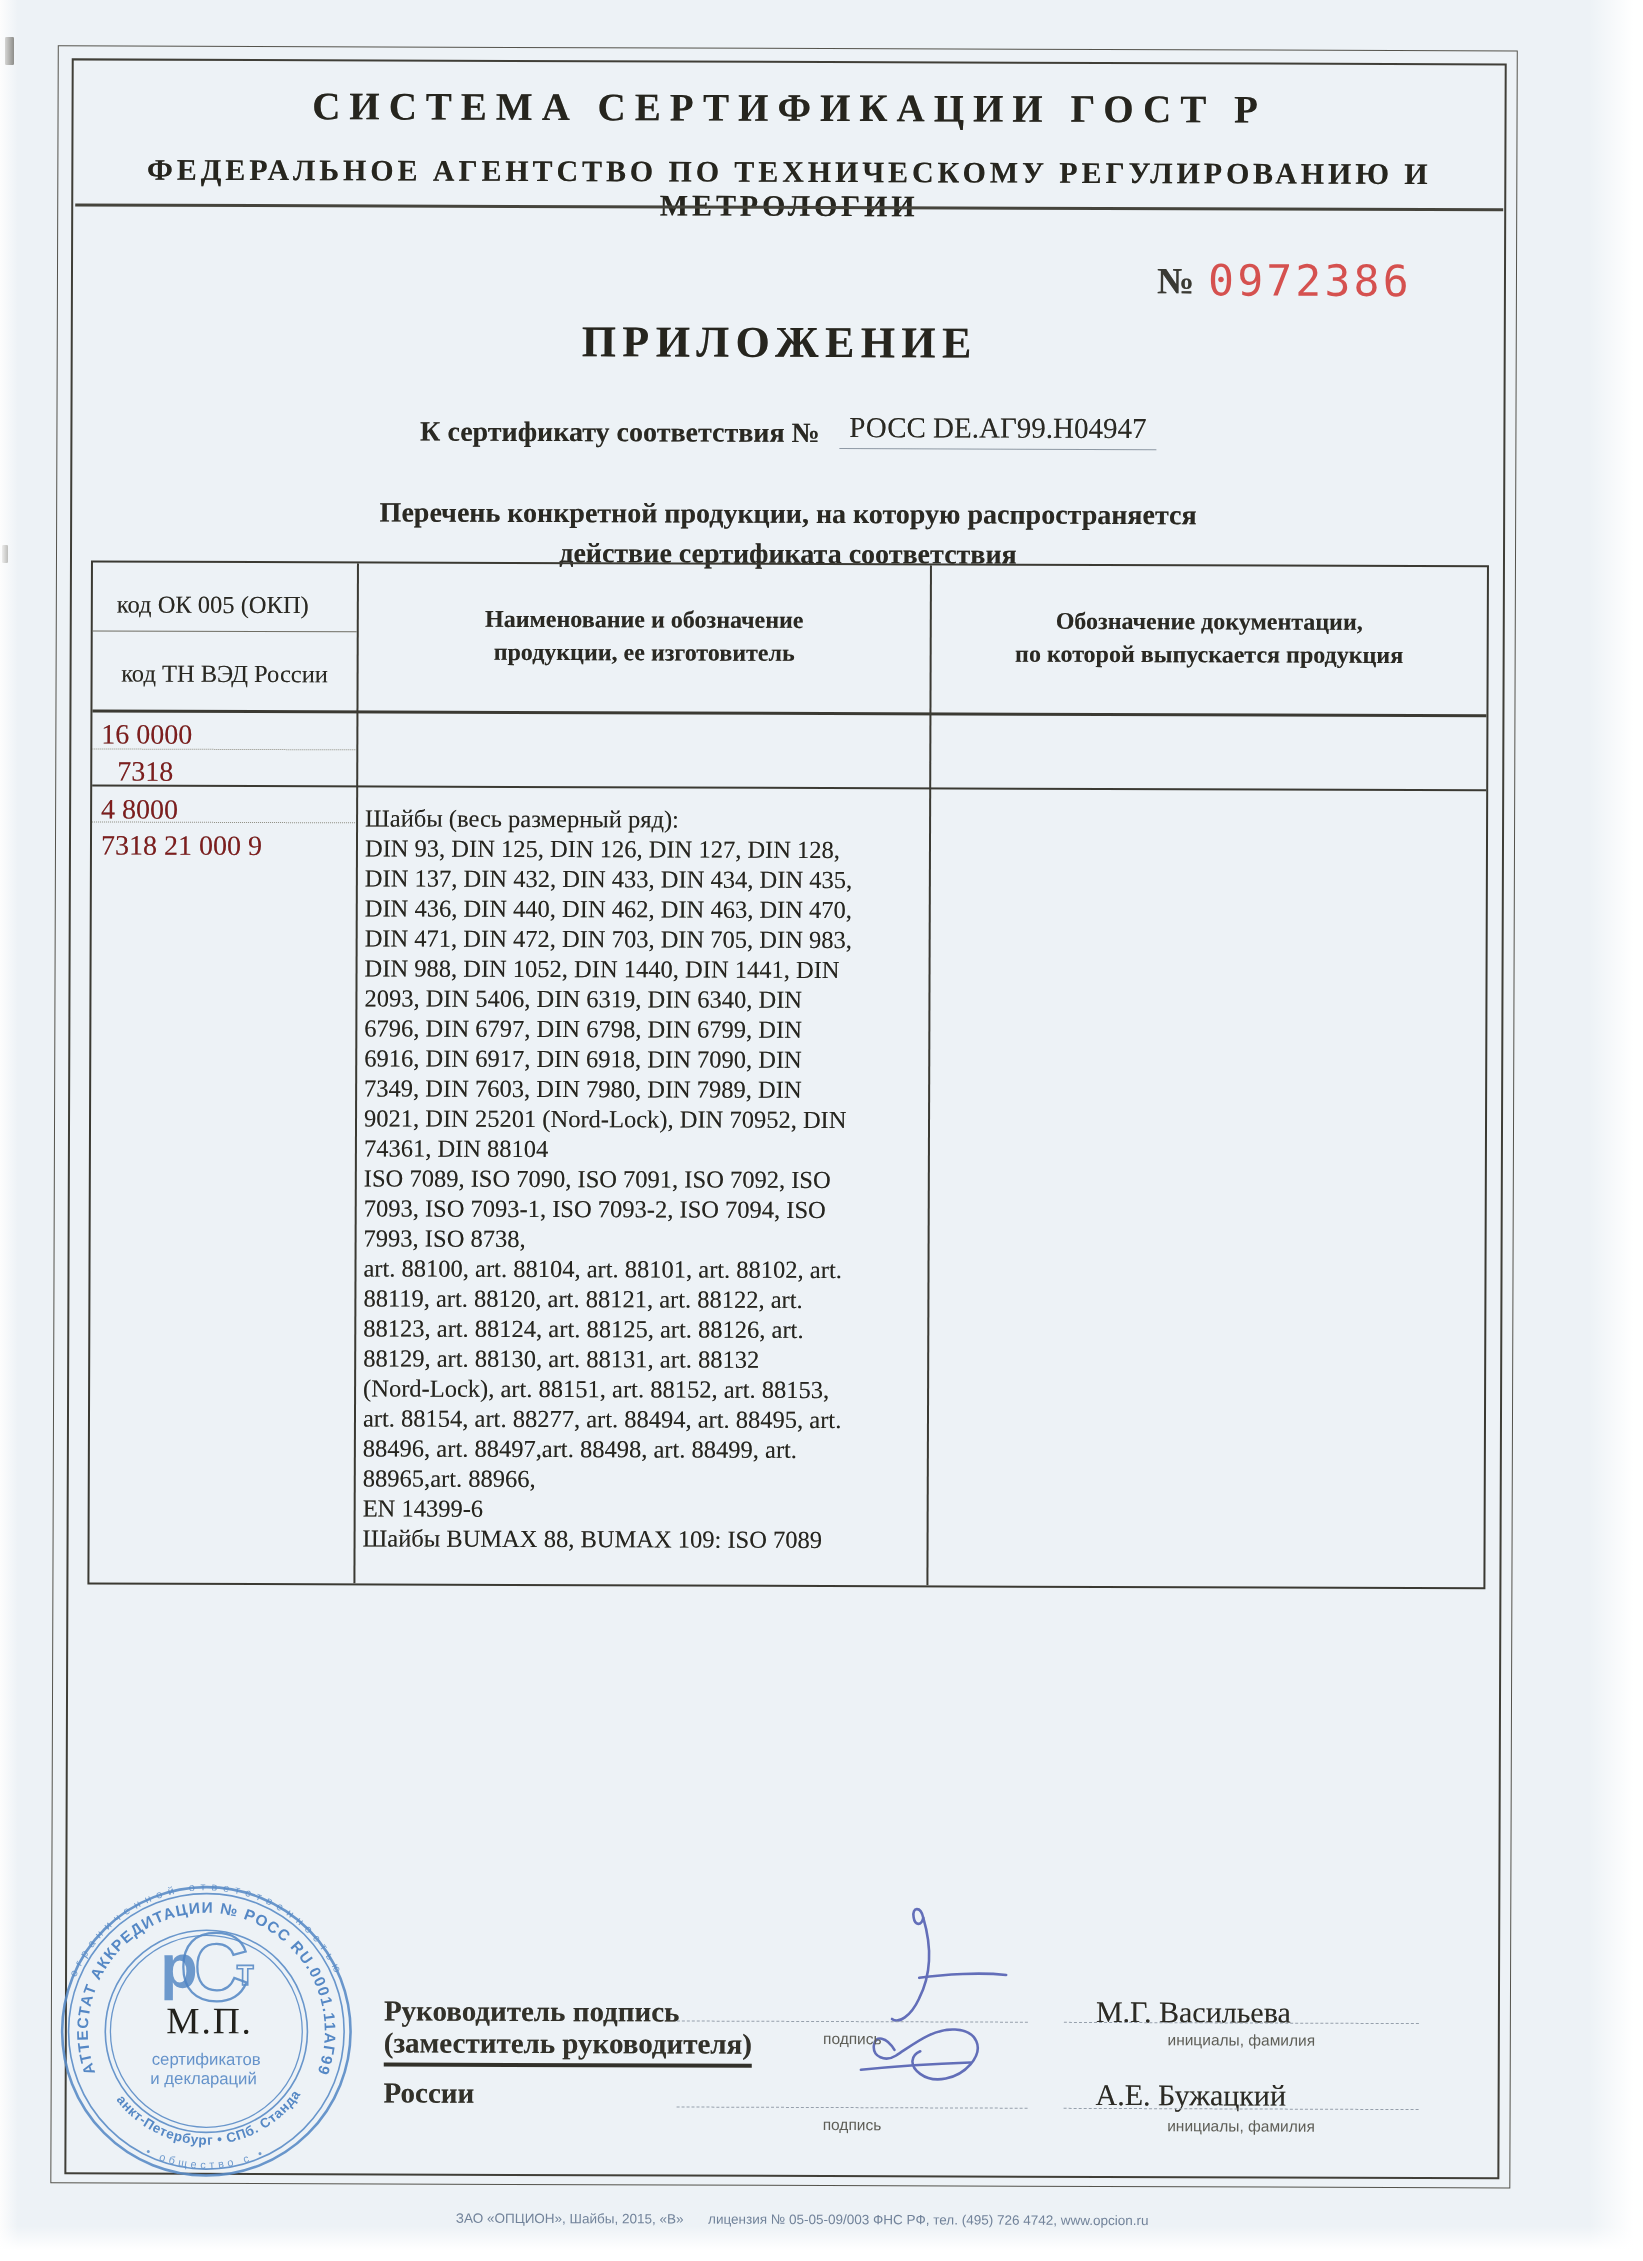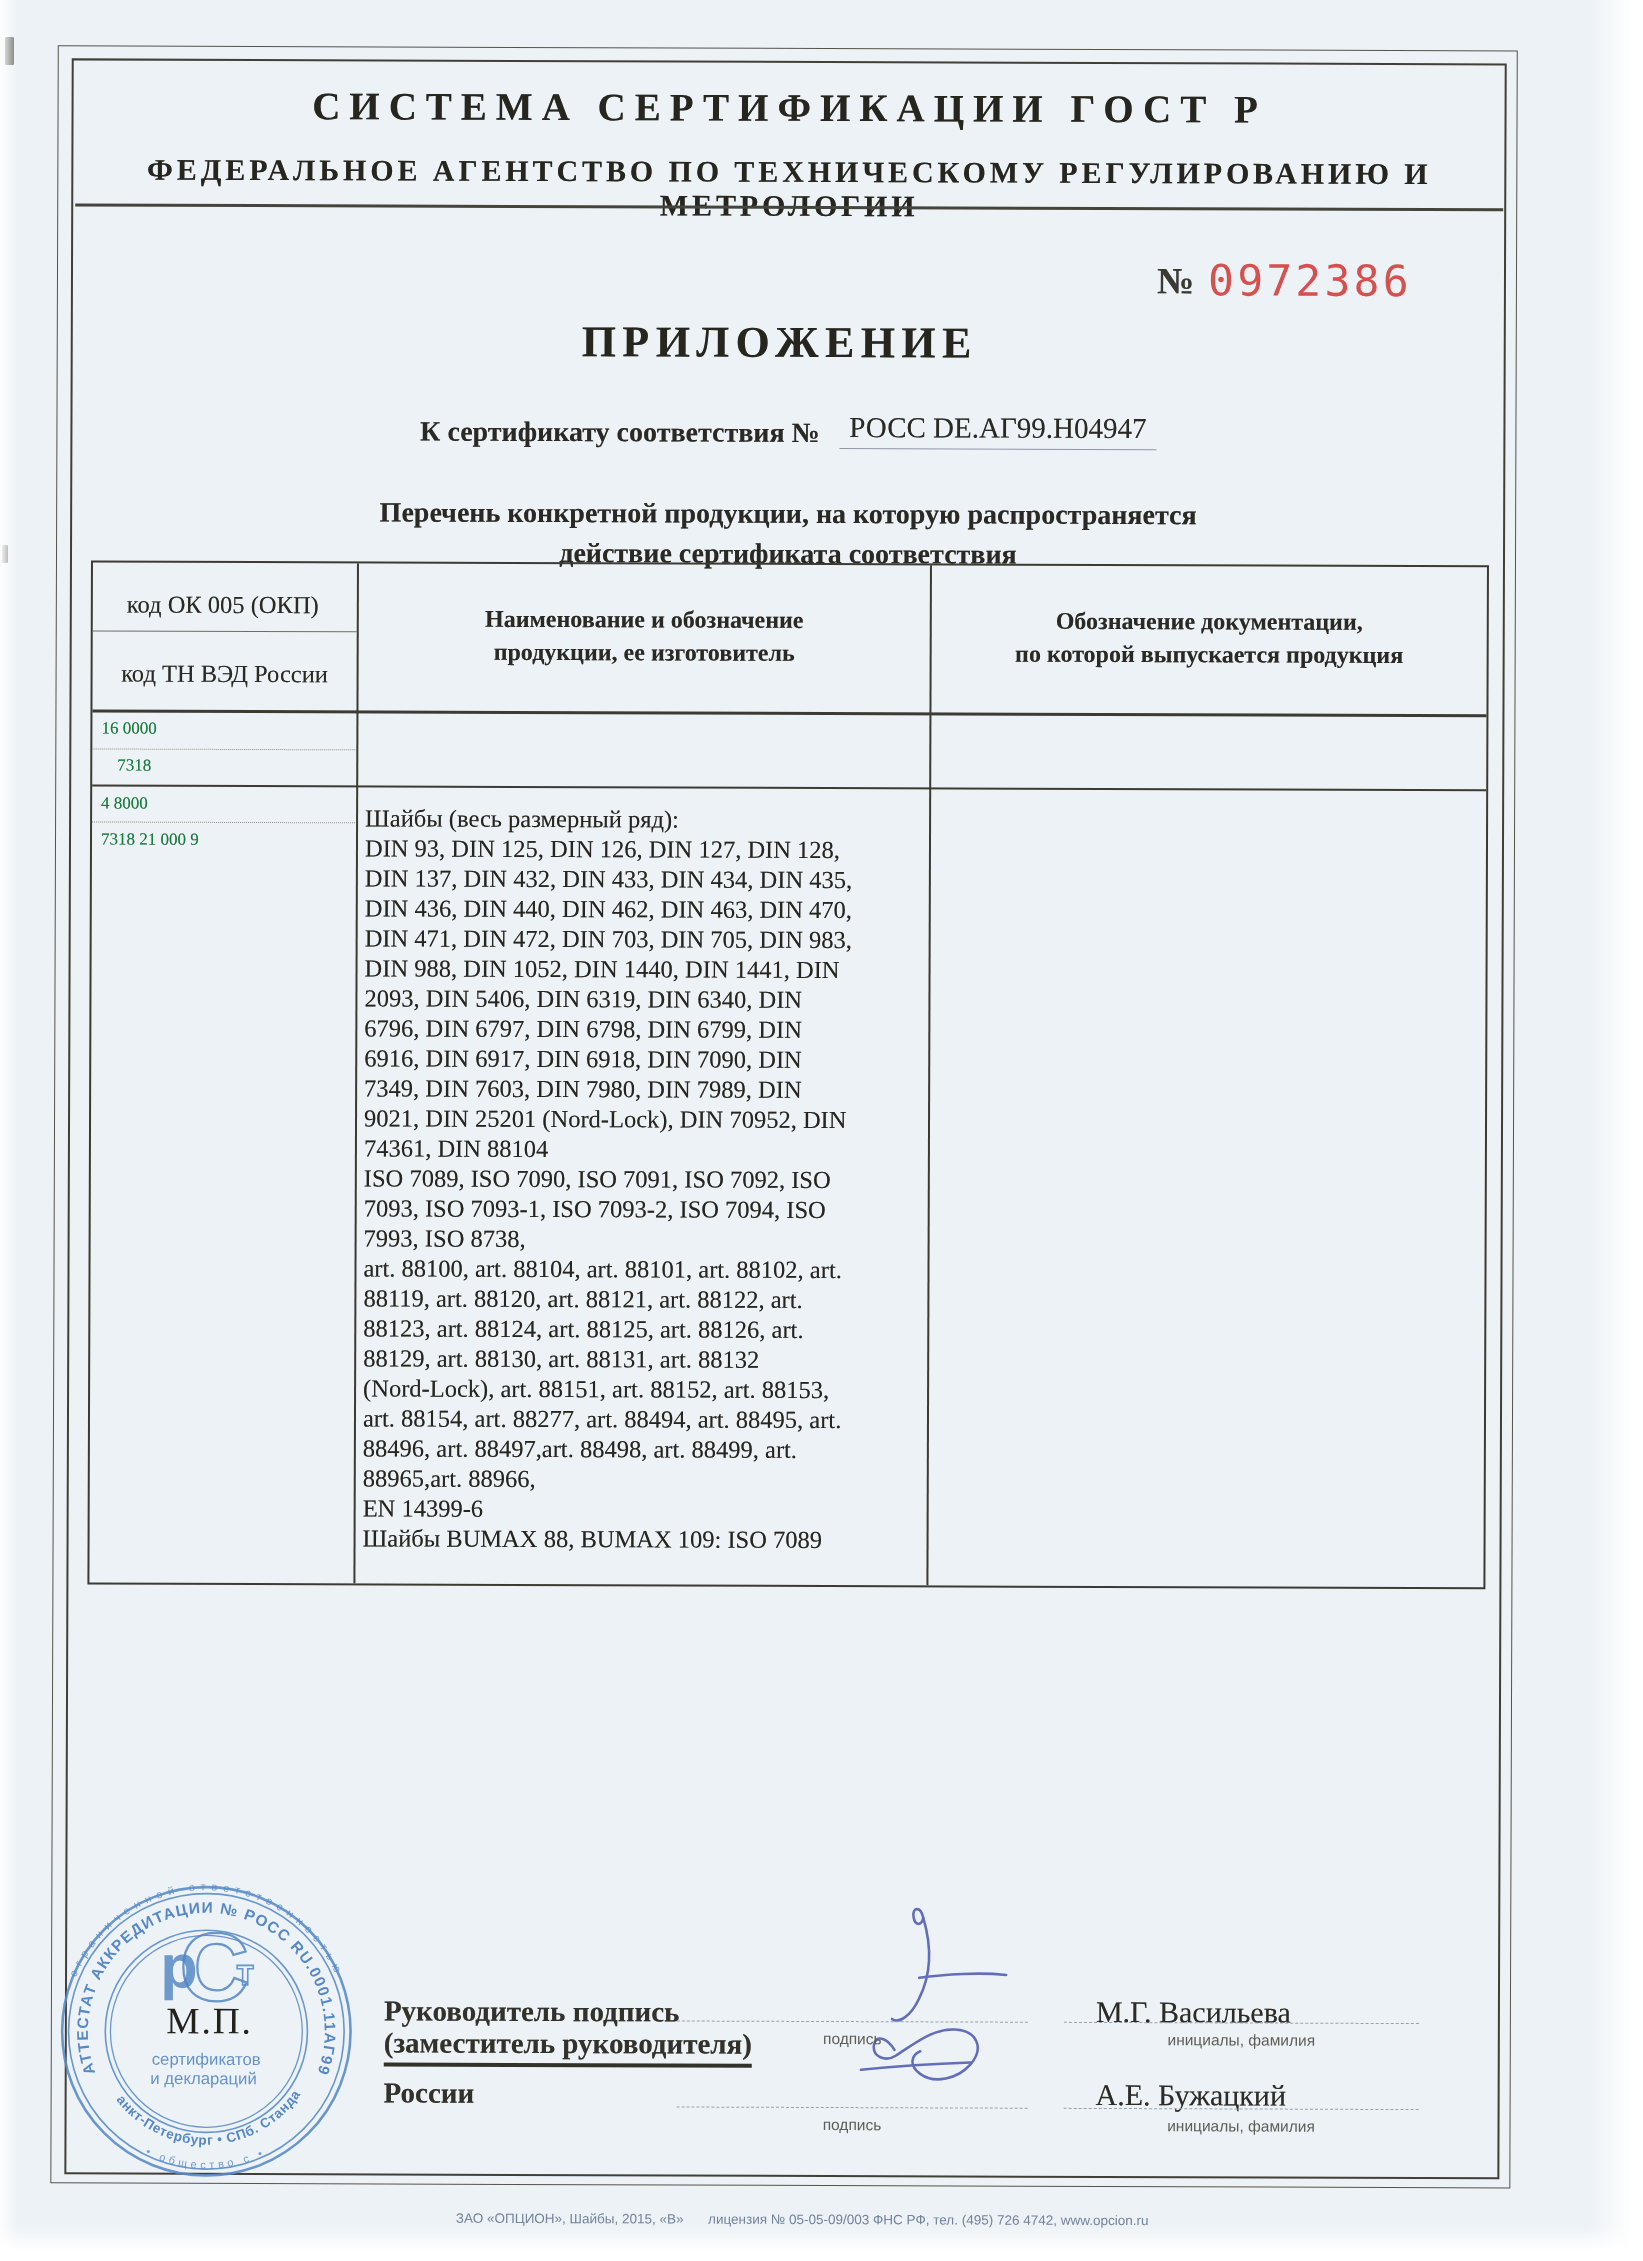--- a/index.html
+++ b/index.html
@@ -28,21 +28,21 @@
   .intro1{left:68px;top:498px;width:1436px;font-size:28px;font-weight:bold;}
   .intro2{left:68px;top:538px;width:1436px;font-size:28px;font-weight:bold;}
   
   .tbl{left:89px;top:563px;width:1394px;height:1020px;border:2.6px solid #3b3a33;}
   .tbl .vline{position:absolute;top:0;bottom:0;width:1.9px;background:#3b3a33;}
   .tbl .hline{position:absolute;left:0;right:0;height:2.6px;background:#3b3a33;}
   .tbl .subline{position:absolute;left:0;width:264px;height:1.3px;background:#6e6d63;}
   .tbl .dotline{position:absolute;left:0;width:263px;border-top:1.9px dotted #8d8c80;}
   .th{position:absolute;font-weight:bold;font-size:24px;line-height:32px;color:#2a2923;}
   .th-reg{position:absolute;font-size:24.5px;line-height:31px;color:#2a2923;}
-  .cell{position:absolute;font-size:17px;color:#15803d;}
+  .cell{position:absolute;font-size:28px;color:#7f1d1d;}
   .product-lines{position:absolute;left:273px;top:240px;width:567px;font-size:24.5px;color:#26251f;}
   .product-line{height:30px;line-height:30px;white-space:nowrap;}
   
   .role{font-size:29px;font-weight:bold;color:#32312a;}
   .role-underline{border-bottom:4.5px solid #32312a;padding-bottom:3.2px;display:inline-block;}
   .sigline{border-top:1.3px dashed #96a0ac;height:0;}
   .cap{font-size:15.5px;color:#5e5e57;font-family:"Liberation Sans","DejaVu Sans",sans-serif;}
   .sname{font-size:30px;color:#2c2b25;}
   
   .imprint{left:387px;top:2212px;width:838px;display:flex;justify-content:center;gap:24.5px;
@@ -83,21 +83,21 @@
 
     <div class="abs tbl">
       <div class="vline" style="left:264px;"></div>
       <div class="vline" style="left:837px;"></div>
       <div class="hline" style="top:147px;"></div>
       <div class="hline" style="top:222px;height:1.9px;"></div>
       <div class="subline" style="top:68px;"></div>
       <div class="dotline" style="top:186px;"></div>
       <div class="dotline" style="top:259px;"></div>
 
-      <div class="th-reg center scan" style="left:16px;top:26px;width:228px;">код ОК 005 (ОКП)</div>
+      <div class="th-reg center scan" style="left:6px;top:26px;width:228px;">код ОК 005 (ОКП)</div>
       <div class="th-reg center scan" style="left:0;top:95px;width:264px;">код ТН ВЭД России</div>
 
       <div class="th center scan" style="left:266px;top:39px;width:571px;">Наименование и обозначение</div>
       <div class="th center scan" style="left:266px;top:72px;width:571px;">продукции, ее изготовитель</div>
 
       <div class="th center scan" style="left:839px;top:39px;width:555px;">Обозначение документации,</div>
       <div class="th center scan" style="left:839px;top:72px;width:555px;">по которой выпускается продукция</div>
 
       <div class="cell scan" style="left:9px;top:156px;">16 0000</div>
       <div class="cell scan" style="left:25px;top:193px;">7318</div>

